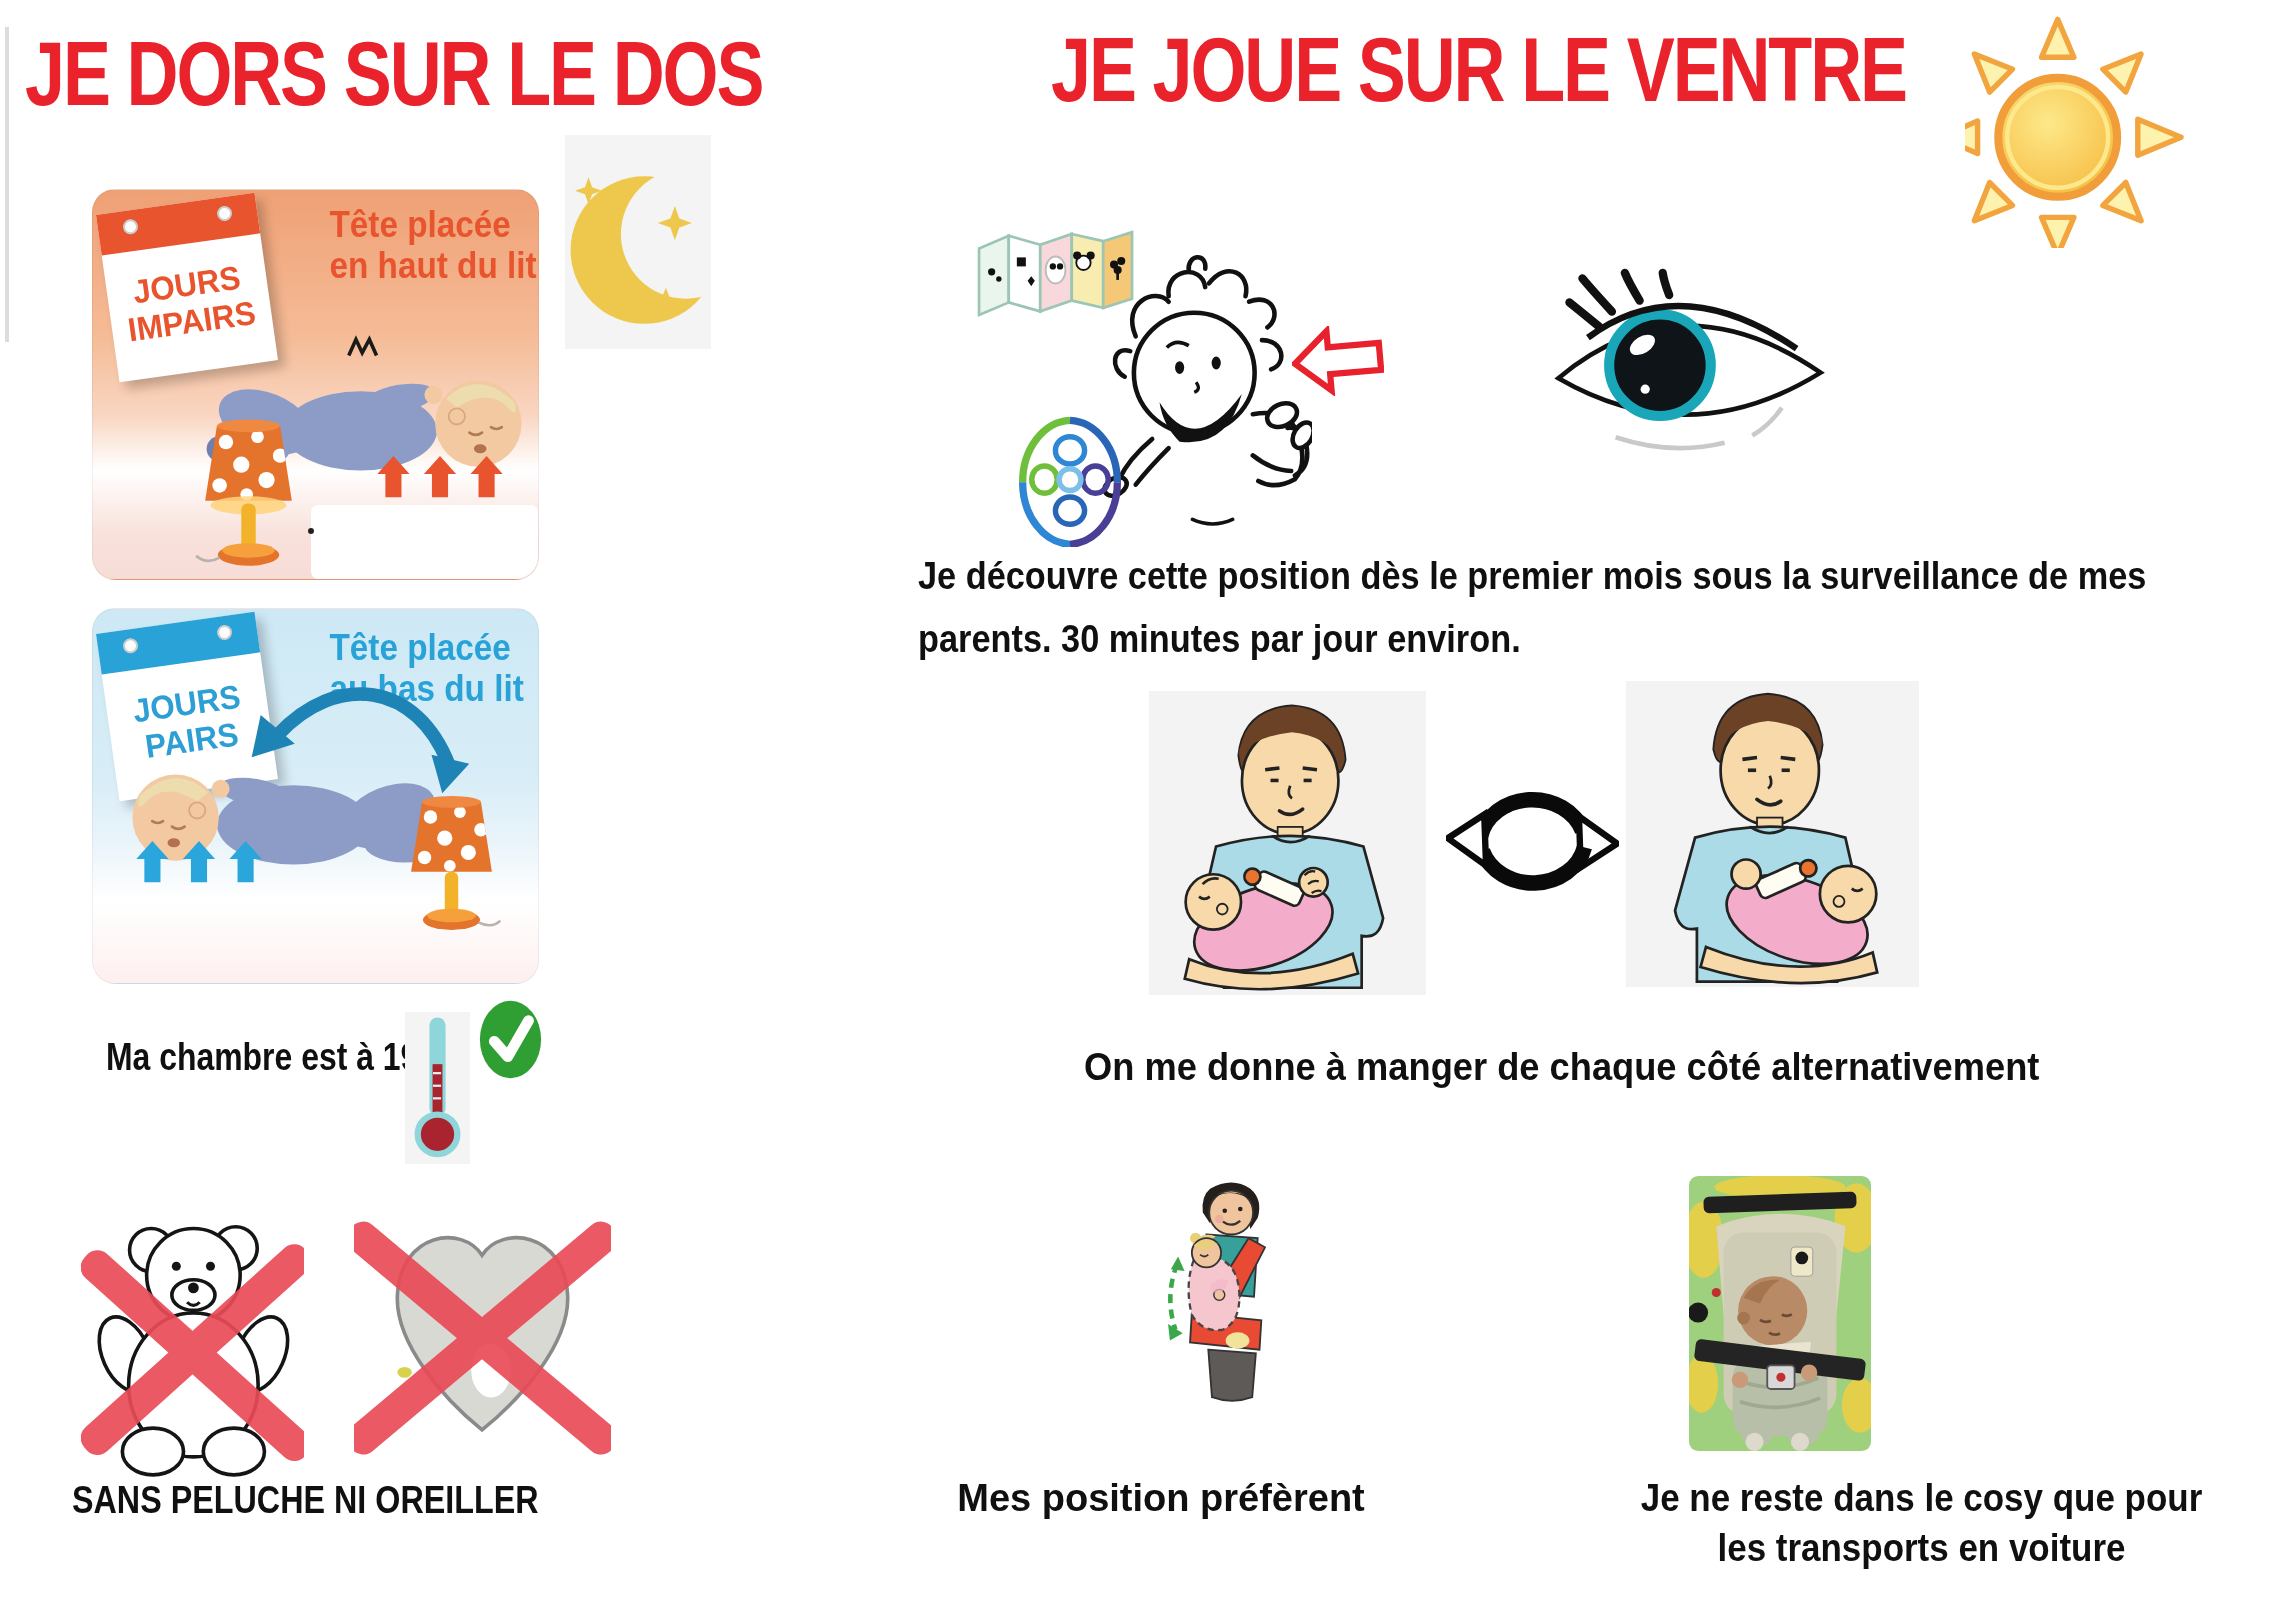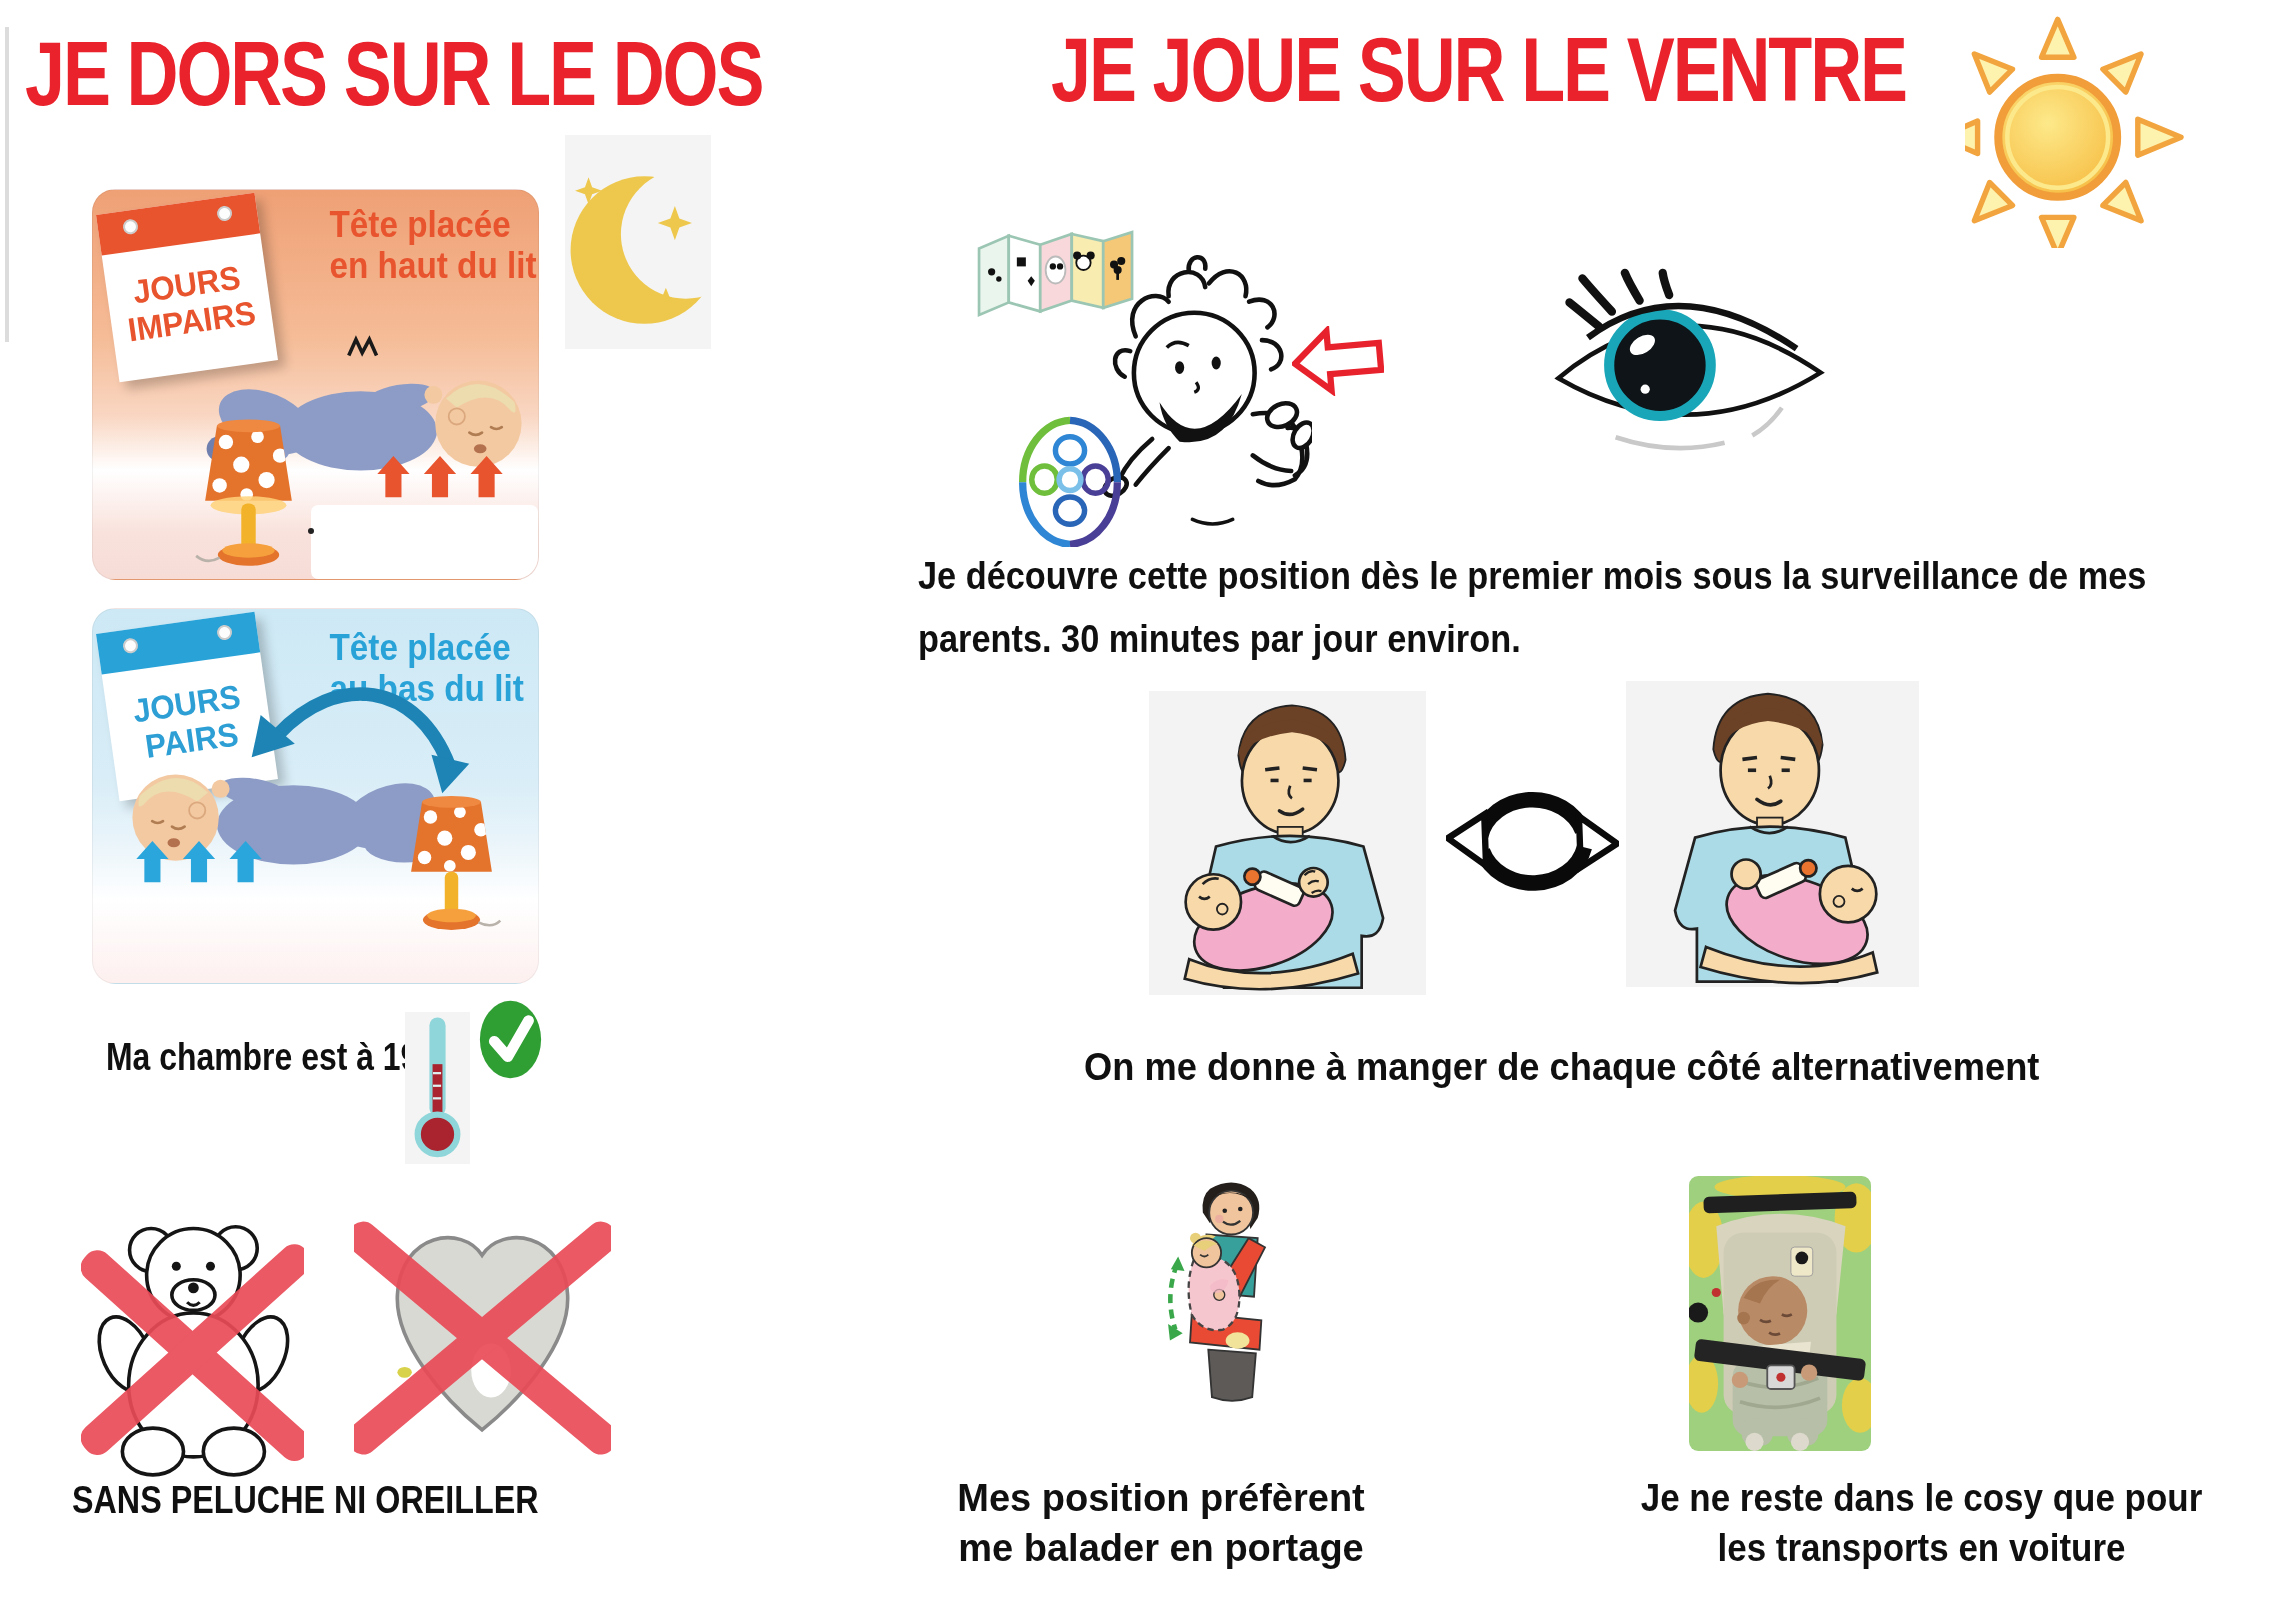--- a/index.html
+++ b/index.html
@@ -475,21 +475,20 @@
       <circle cx="122" cy="292" r="10" fill="#dddacd"></circle>
     <rect x="6" y="190" width="188" height="24" rx="6" fill="#242424" transform="rotate(7 100 202)"></rect>
     <rect x="86" y="208" width="30" height="26" rx="4" fill="#d8d8d8" stroke="#555" stroke-width="2"></rect>
     <circle cx="101" cy="221" r="5" fill="#c03030"></circle>
     <circle cx="56" cy="224" r="9" fill="#c89a78"></circle>
       <circle cx="132" cy="216" r="9" fill="#c89a78"></circle>
   </svg>
 
   <div class="abs ctr" style="left:909px;top:1473px;width:504px;">
     <div>Mes position préfèrent</div>
-    <div>me balader en portage</div>
   </div>
 
   <div class="abs ctr" style="left:1604px;top:1473px;width:635px;transform:scaleX(.92);">
     <div>Je ne reste dans le cosy que pour</div>
     <div>les transports en voiture</div>
   </div>
 
 </div>
 
 

